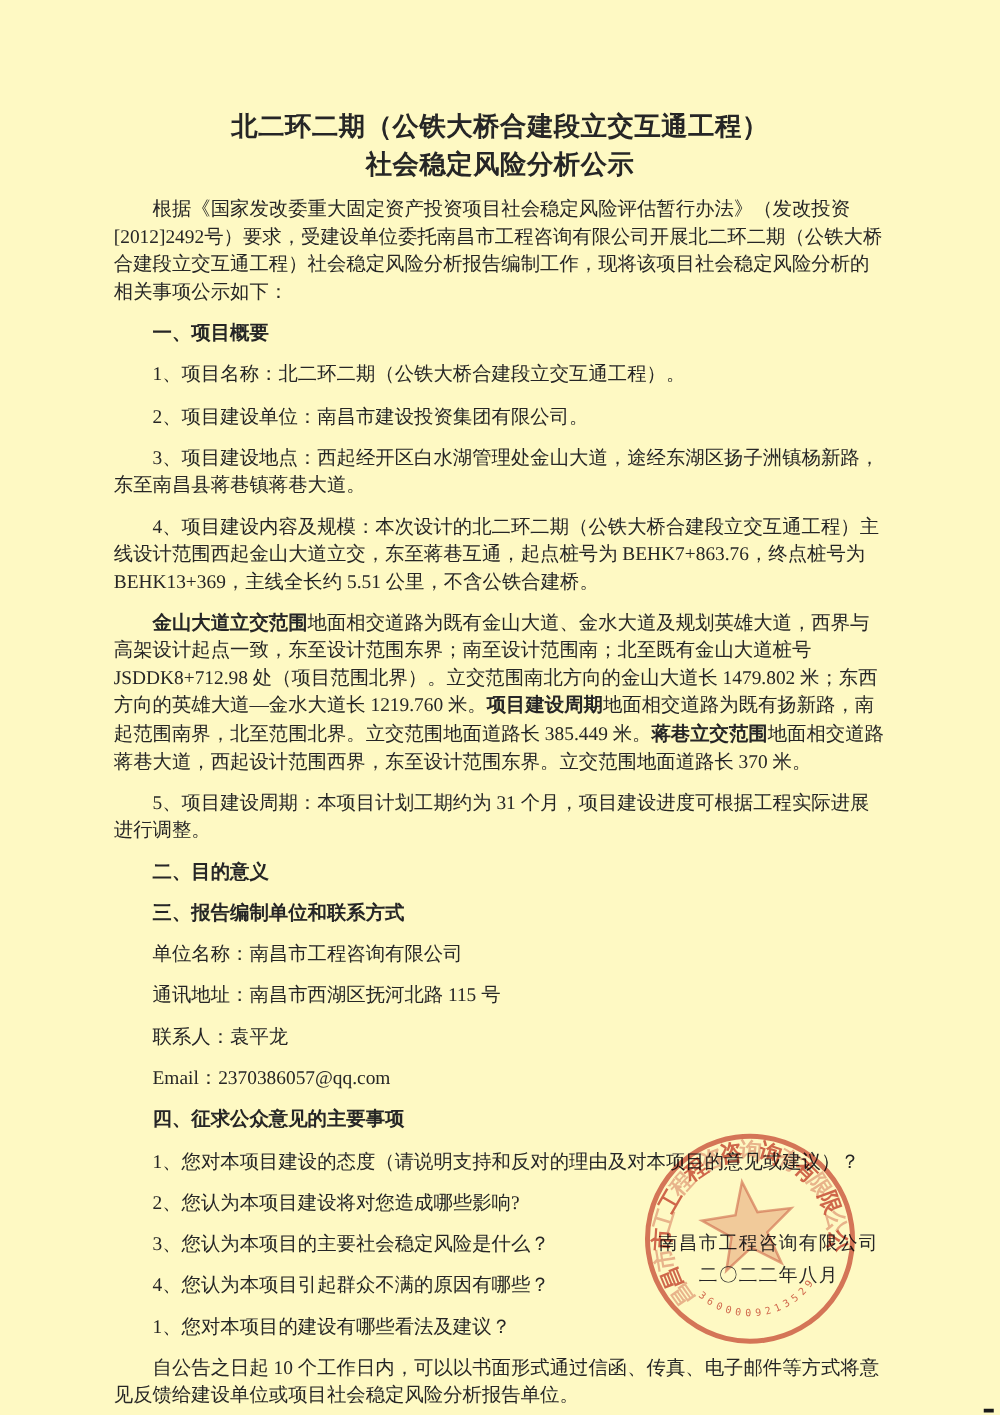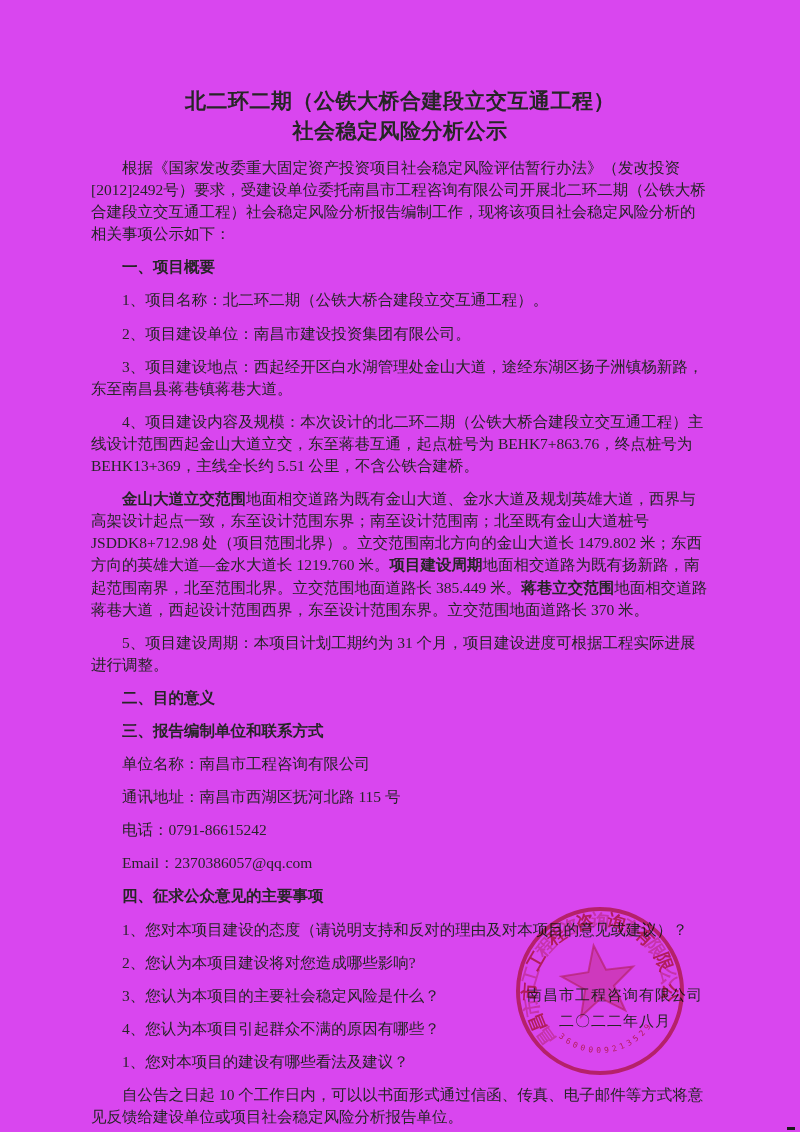--- a/index.html
+++ b/index.html
@@ -1,21 +1,21 @@
 <!DOCTYPE html>
 <html><head>
 <meta charset="utf-8">
 <style>
   html,body { margin:0; padding:0; }
   body { background:#e8e8e8; }
   .page {
     position:relative;
     width:800px; height:1132px;
     margin:0 auto;
-    background:#d946ef;
+    background:#fef9c3;
     overflow:hidden;
     color:#262626;
     font-family:"Liberation Serif","DejaVu Serif",serif;
     text-decoration:underline;
   }
   .content {
     position:absolute;
     left:80px; top:86px; width:640px;
     font-size:15.5px;
     line-height:22.1px;
@@ -87,21 +87,21 @@
     <p>3、项目建设地点：西起经开区白水湖管理处金山大道，途经东湖区扬子洲镇杨新路，东至南昌县蒋巷镇蒋巷大道。</p>
     <p>4、项目建设内容及规模：本次设计的北二环二期（公铁大桥合建段立交互通工程）主线设计范围西起金山大道立交，东至蒋巷互通，起点桩号为 BEHK7+863.76，终点桩号为 BEHK13+369，主线全长约 5.51 公里，不含公铁合建桥。</p>
     <p><span class="b">金山大道立交范围</span><span>地面相交道路为既有金山大道、金水大道及规划英雄大道，西界与高架设计起点一致，东至设计范围东界；南至设计范围南；北至既有金山大道桩号 JSDDK8+712.98 处（项目范围北界）。立交范围南北方向的金山大道长 1479.802 米；东西方向的英雄大道—金水大道长 1219.760 米。</span><span class="b">项目建设周期</span><span>地面相交道路为既有扬新路，南起范围南界，北至范围北界。立交范围地面道路长 385.449 米。</span><span class="b">蒋巷立交范围</span><span>地面相交道路蒋巷大道，西起设计范围西界，东至设计范围东界。立交范围地面道路长 370 米。</span></p>
     <p>5、项目建设周期：本项目计划工期约为 31 个月，项目建设进度可根据工程实际进展进行调整。</p>
 
     <p class="heading">二、目的意义</p>
 
     <p class="heading">三、报告编制单位和联系方式</p>
     <p>单位名称：南昌市工程咨询有限公司</p>
     <p>通讯地址：南昌市西湖区抚河北路 115 号</p>
-    <p>电话：0791-86615242</p>
+    <p>联系人：袁平龙</p>
     <p>Email：2370386057@qq.com</p>
 
     <p class="heading">四、征求公众意见的主要事项</p>
     <p>1、您对本项目建设的态度（请说明支持和反对的理由及对本项目的意见或建议）？</p>
     <p>2、您认为本项目建设将对您造成哪些影响?</p>
     <p>3、您认为本项目的主要社会稳定风险是什么？</p>
     <p>4、您认为本项目引起群众不满的原因有哪些？</p>
     <p>1、您对本项目的建设有哪些看法及建议？</p>
 
     <p>自公告之日起 10 个工作日内，可以以书面形式通过信函、传真、电子邮件等方式将意见反馈给建设单位或项目社会稳定风险分析报告单位。</p>

